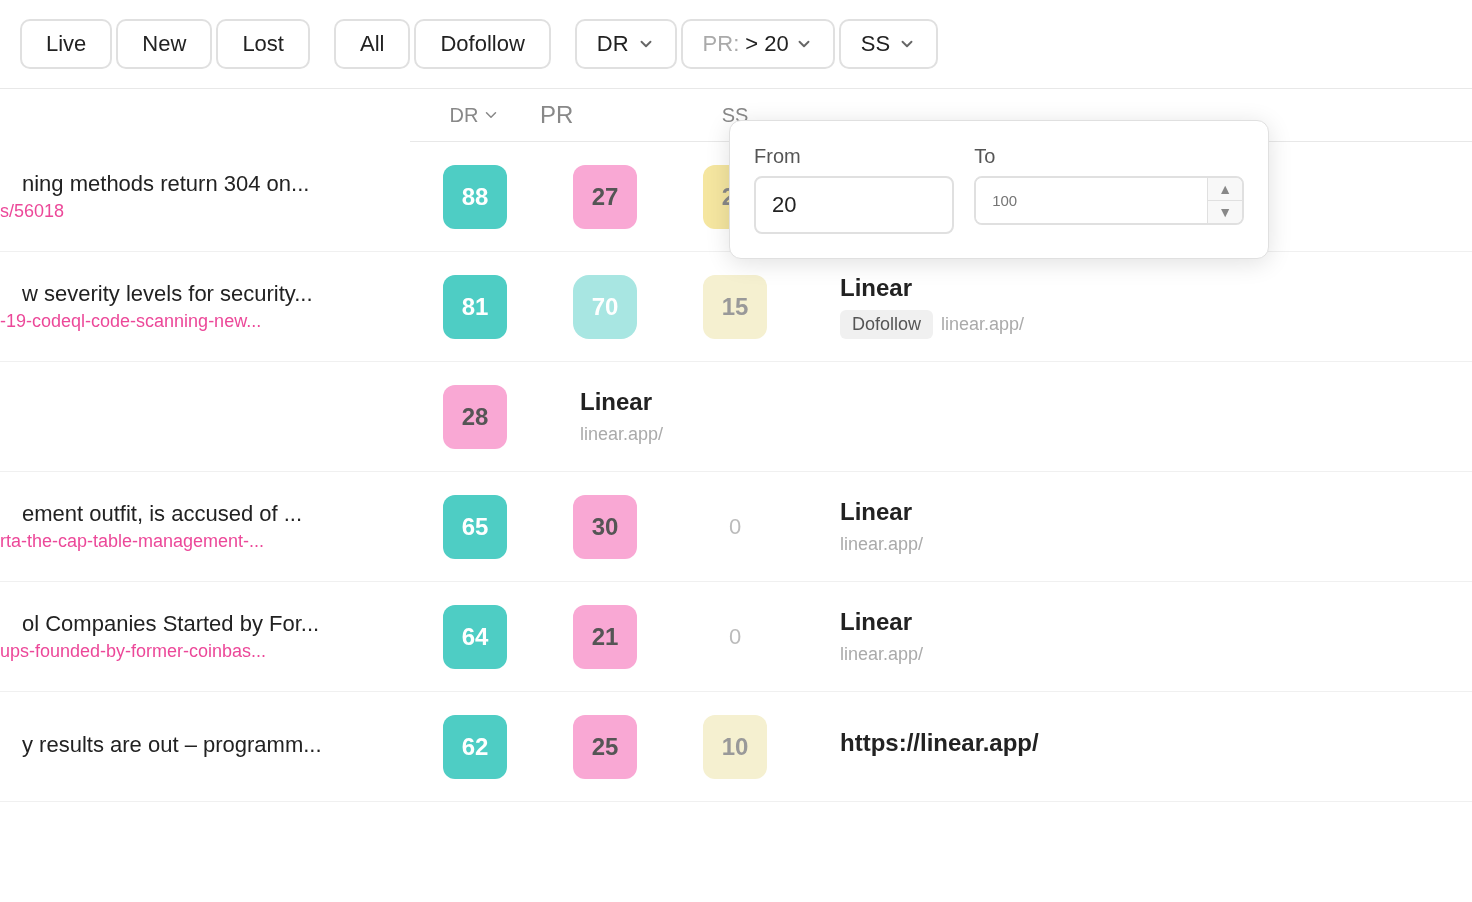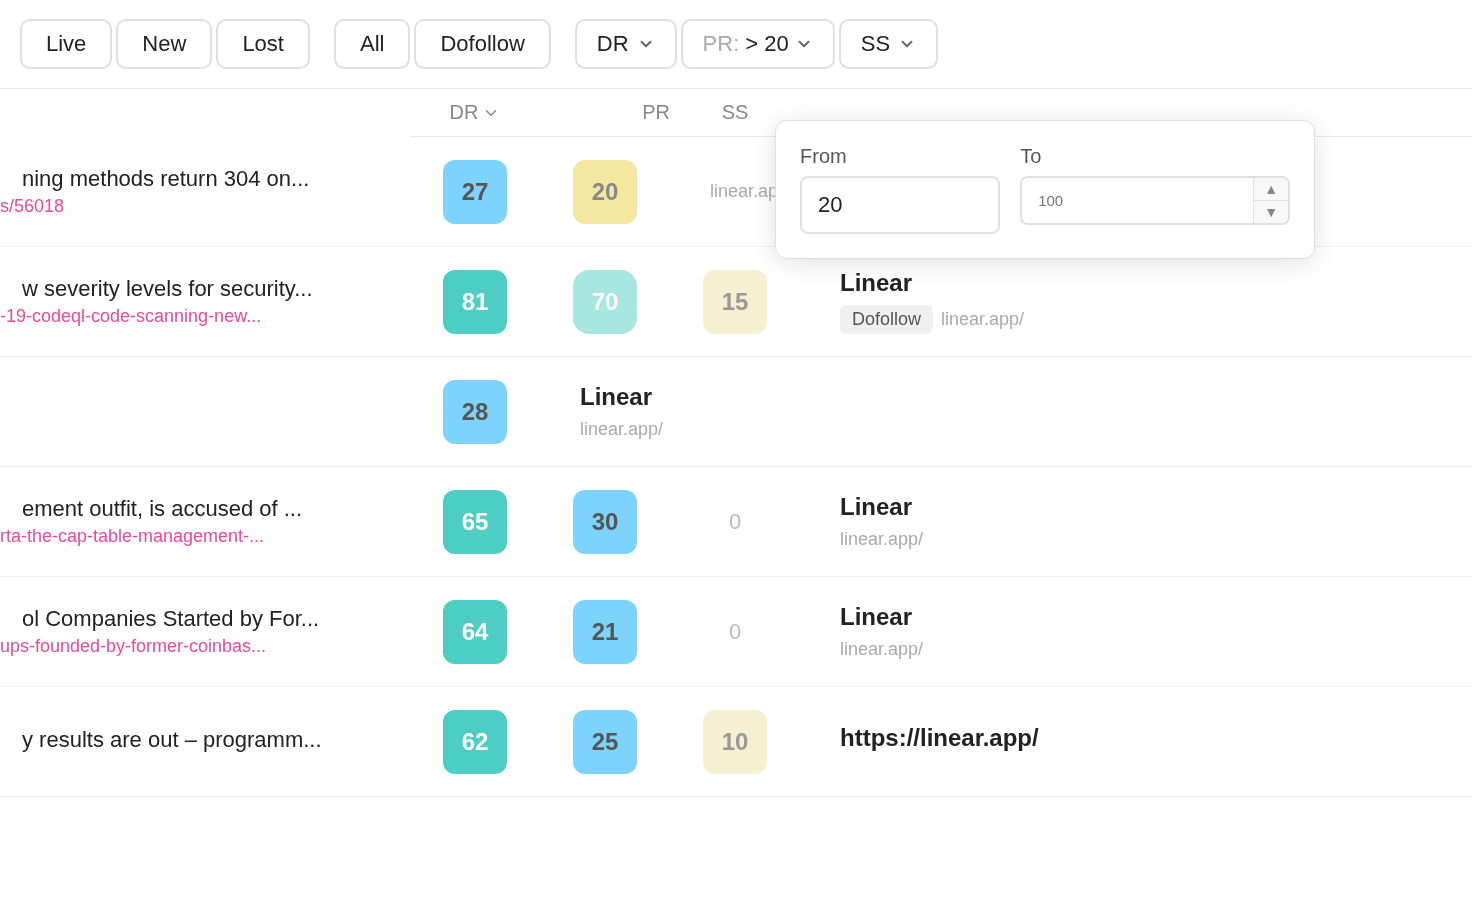--- a/index.html
+++ b/index.html
@@ -96,22 +96,22 @@
       font-size: 20px;
       color: #888;
       display: flex;
       align-items: center;
       justify-content: center;
       gap: 4px;
     }
 
     .col-pr {
       width: 130px;
-      text-align: right;
-      font-size: 20px;
+      text-align: left;
+      font-size: 24px;
       color: #888;
     }
 
     .col-ss {
       width: 130px;
       text-align: center;
       font-size: 20px;
       color: #888;
     }
 
@@ -164,21 +164,21 @@
       border-radius: 12px;
       display: flex;
       align-items: center;
       justify-content: center;
       font-size: 24px;
       font-weight: 600;
     }
 
     .badge-teal { background: #4ecdc4; color: #fff; }
     .badge-light-teal { background: #a8e6e2; color: #fff; border-radius: 16px; }
-    .badge-light-blue { background: #7dd3fc; color: #555; }
+    .badge-light-blue { background: #f9a8d4; color: #555; }
     .badge-yellow { background: #f5e6a0; color: #888; }
     .badge-light-yellow { background: #f5f0d0; color: #999; }
     .badge-none { color: #bbb; font-size: 22px; }
 
     .row-right {
       flex: 1;
       padding-left: 40px;
     }
 
     .right-title {
@@ -204,21 +204,21 @@
 
     .right-url {
       font-size: 18px;
       color: #aaa;
     }
 
     
     .dropdown-popup {
       position: absolute;
       top: 120px;
-      left: 775px;
+      left: 729px;
       width: 540px;
       background: #ffffff;
       border: 1px solid #e0e0e0;
       border-radius: 12px;
       box-shadow: 0 4px 24px rgba(0,0,0,0.12);
       padding: 24px;
       z-index: 100;
     }
 
     .popup-row {
@@ -337,20 +337,23 @@
       <span>SS</span>
     </div>
   </div>
 
   <div>
 
     <div class="table-row">
       <div class="row-left">
         <div class="row-title">ning methods return 304 on...</div>
         <div class="row-url">s/56018</div>
+      </div>
+      <div class="row-badges">
+        <div class="badge badge-teal">88</div>
       </div>
       <div class="row-badges">
         <div class="badge badge-light-blue">27</div>
       </div>
       <div class="row-badges">
         <div class="badge badge-yellow">20</div>
       </div>
       <div class="row-right">
         <div class="right-url">linear.app/vercel/issue/NEXT-1699/routes-using-d</div>
       </div>

